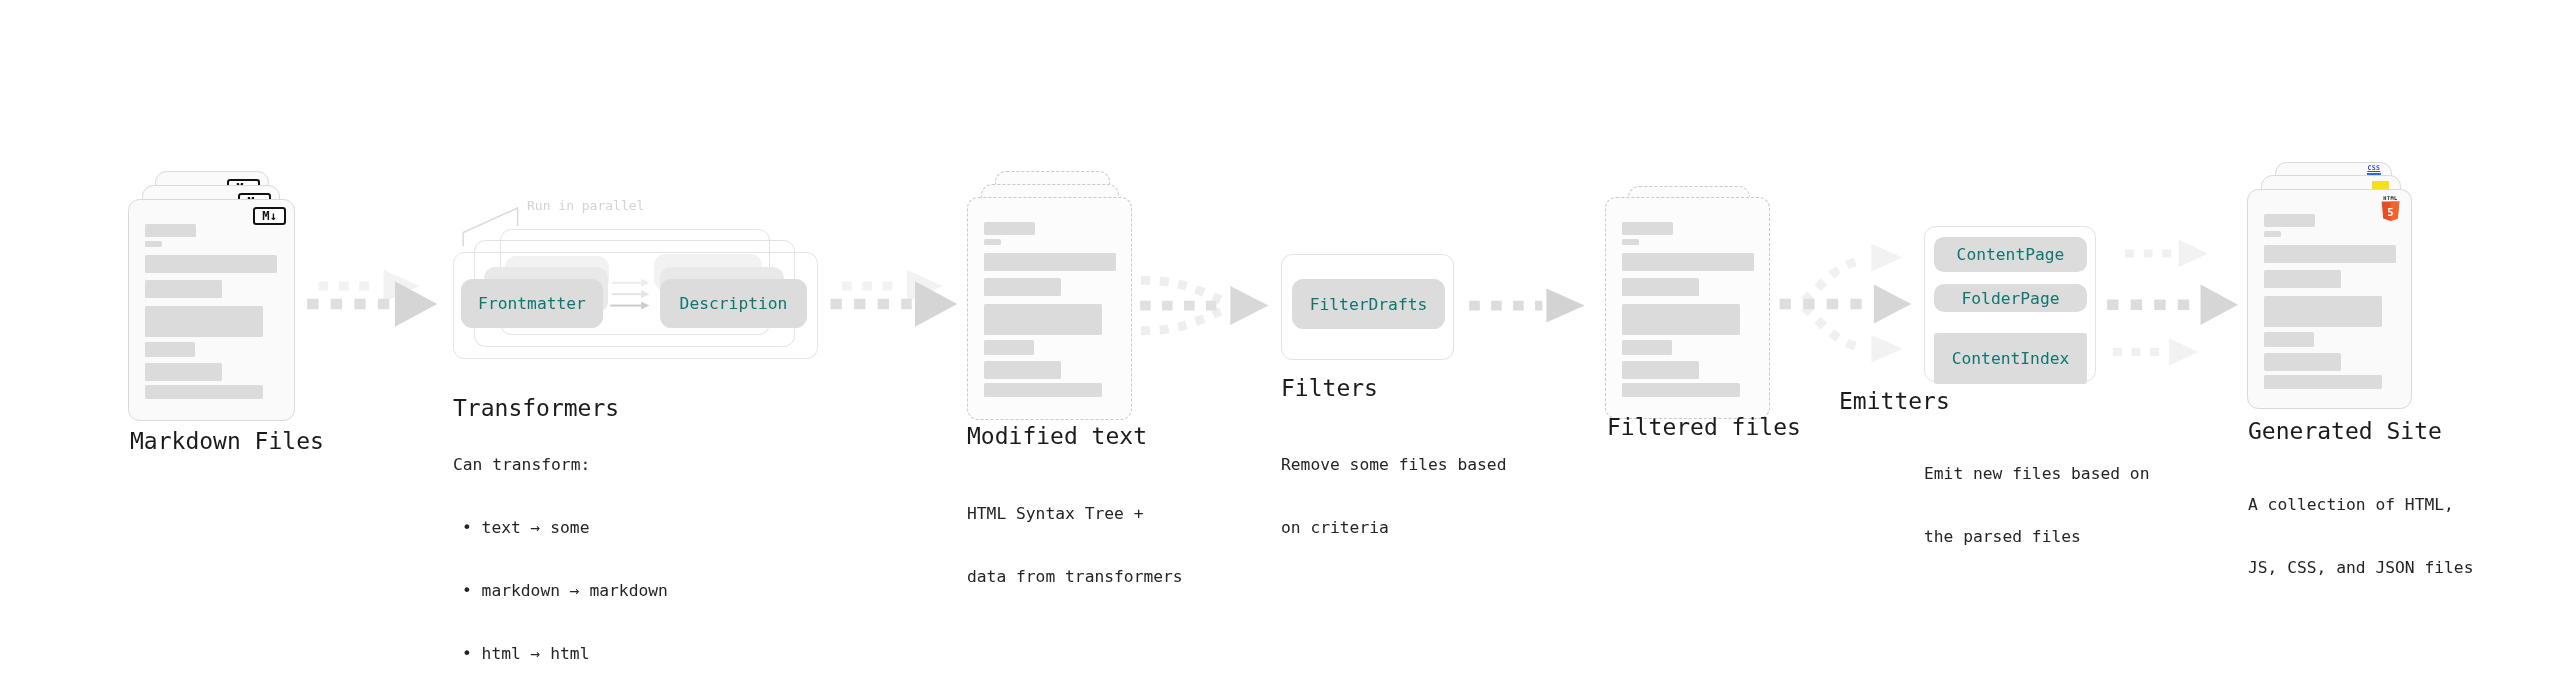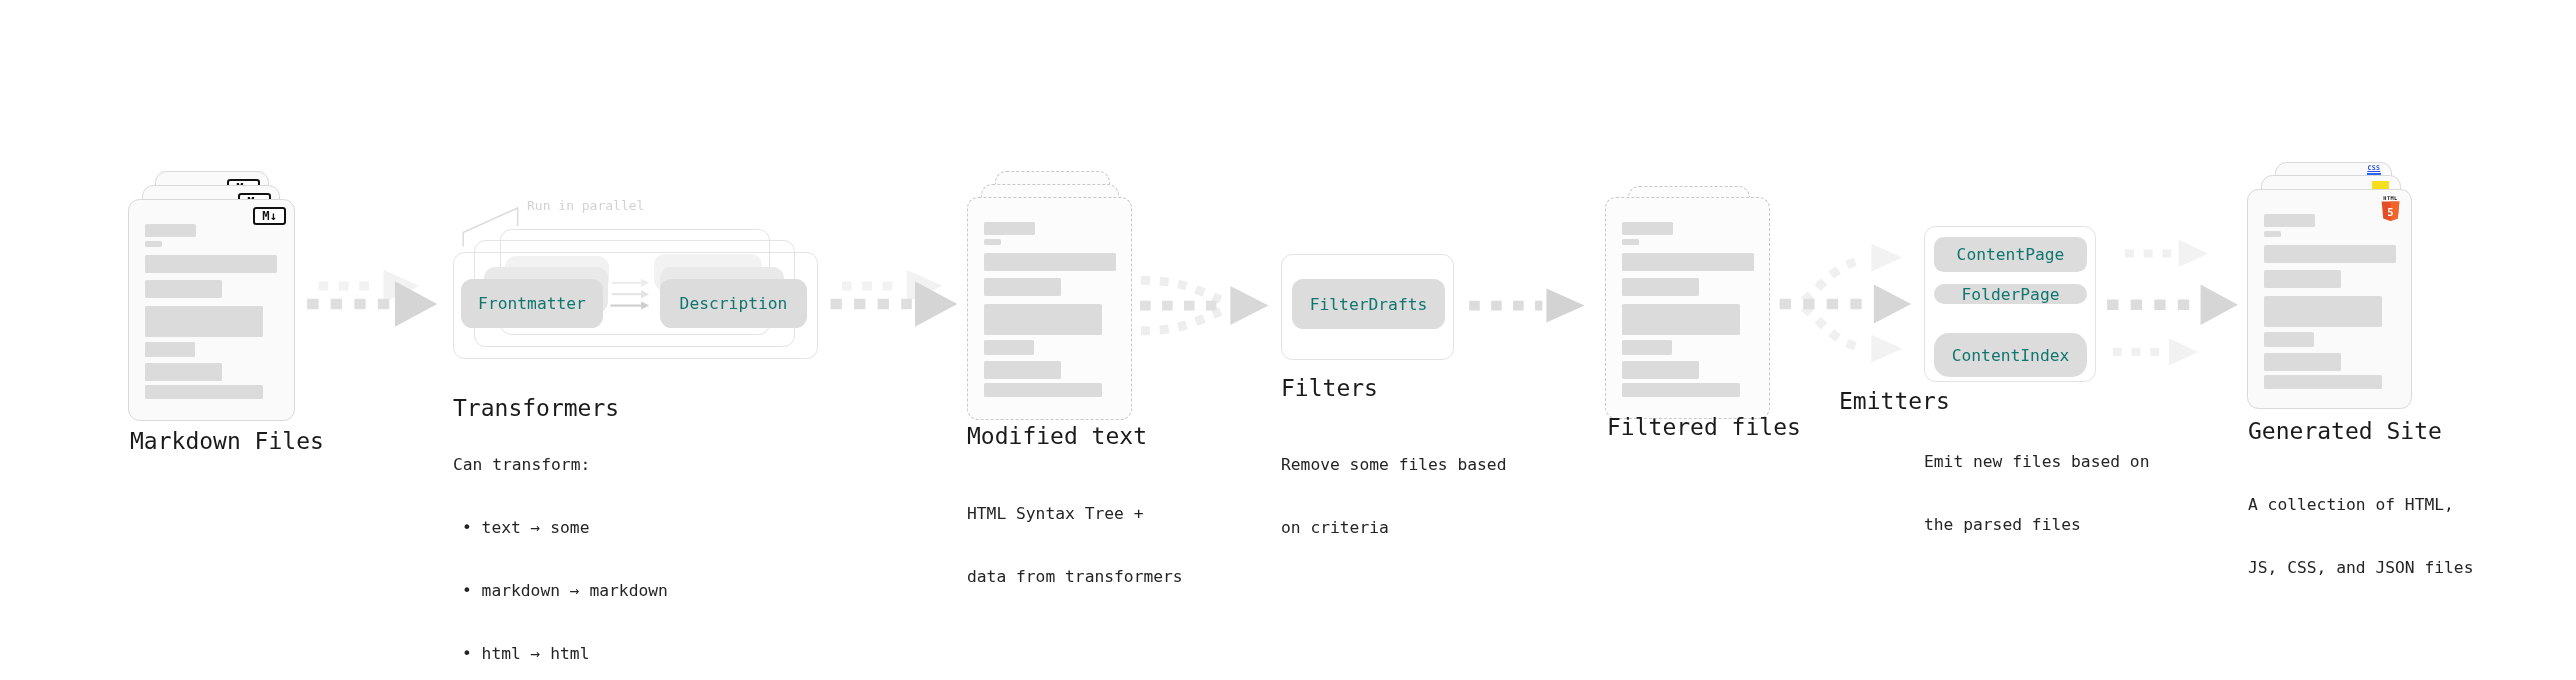--- a/index.html
+++ b/index.html
@@ -182,24 +182,24 @@
         <div class="bar" style="top: 142px; width: 50px; height: 14.6px;"></div>
         <div class="bar" style="top: 163px; width: 77px; height: 18px;"></div>
         <div class="bar" style="top: 185px; width: 118px; height: 14px;"></div>
       </div>
     <div class="h" style="left:1607px;top:414px">Filtered files</div>
   </div>
 
   <div>
     <div class="panel" style="left:1924px;top:226px;width:172px;height:156px"></div>
     <div class="pill" style="left:1934px;top:237px;width:153px;height:35px;border-radius:9.8px">ContentPage</div>
-    <div class="pill" style="left:1934px;top:284px;width:153px;height:20px;border-radius:10px">FolderPage</div>
-    <div class="pill" style="left:1934px;top:333px;width:153px;height:44px;border-radius:15px">ContentIndex</div>
+    <div class="pill" style="left:1934px;top:284px;width:153px;height:28px;border-radius:10px">FolderPage</div>
+    <div class="pill" style="left:1934px;top:333px;width:153px;height:51px;border-radius:3px">ContentIndex</div>
     <div class="h" style="left:1839px;top:388px">Emitters</div>
-    <div class="desc" style="left:1924px;top:409px">
+    <div class="desc" style="left:1924px;top:421px">
       <div>Emit new files based on</div>
       <div>the parsed files</div>
     </div>
   </div>
 
   <div>
     <div class="fcard" style="left:2275px;top:162px;width:117px;height:220px">
       <div class="css-badge">
         <div class="css-text">CSS</div>
         <div class="css-bar"></div>

